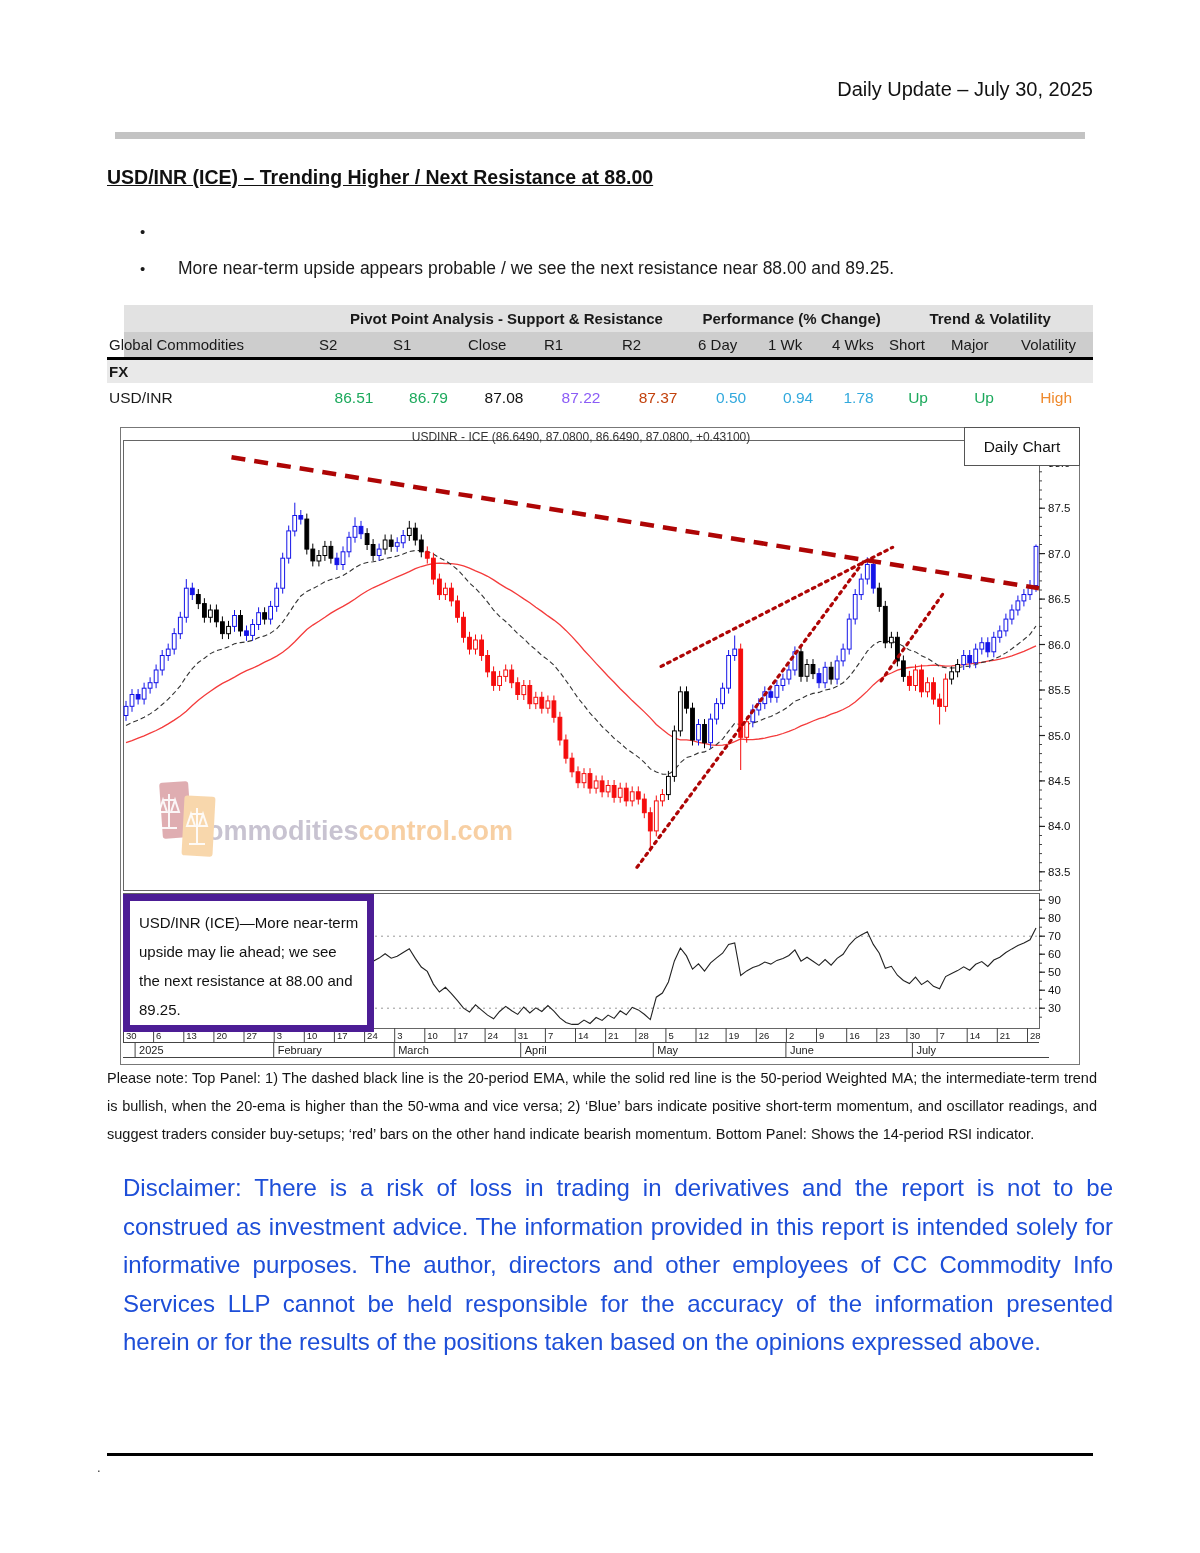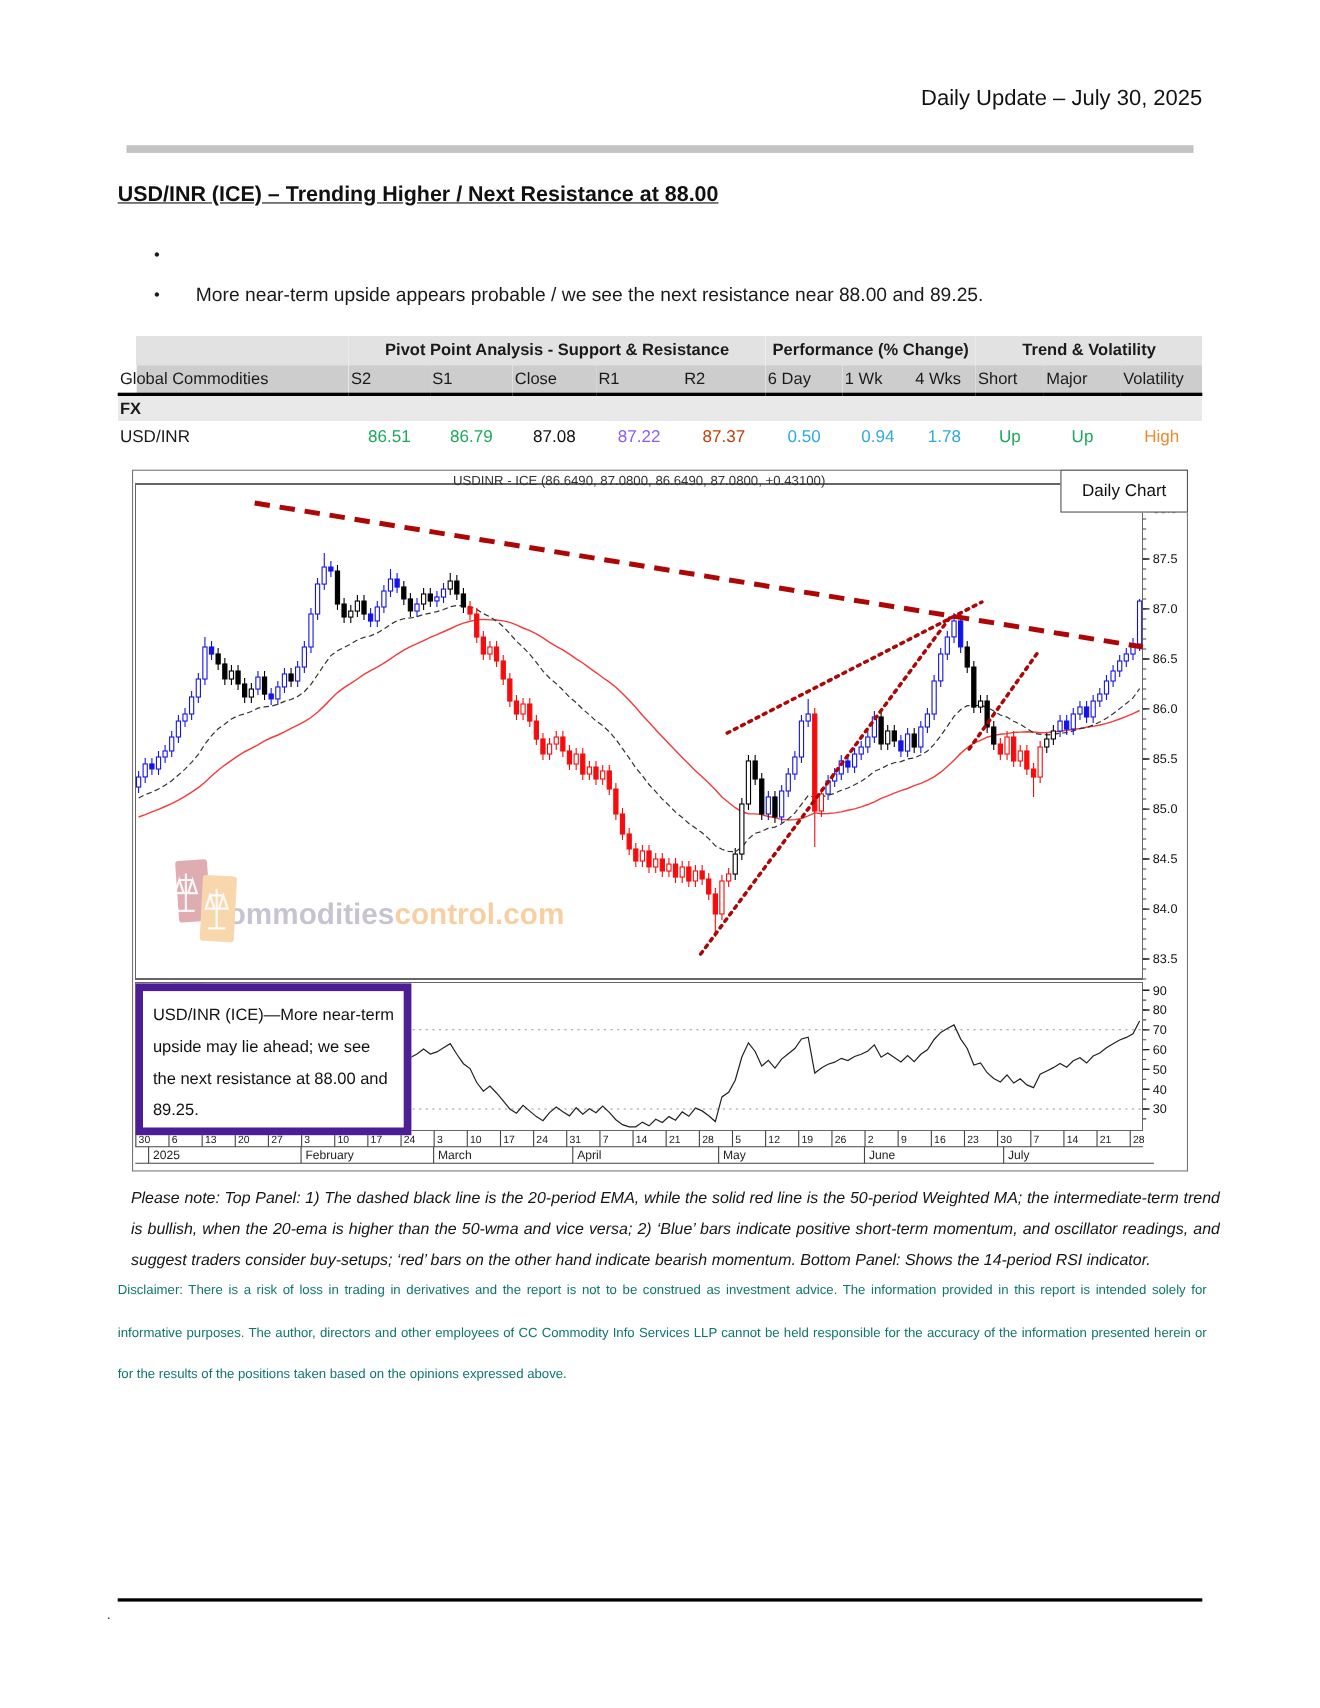--- a/index.html
+++ b/index.html
@@ -26,24 +26,24 @@
   .chart{position:absolute;left:120px;top:427px;width:958px;height:636px;border:1px solid #777;background:#fff;}
   .chart svg{position:absolute;left:0;top:0;z-index:2;font-family:"Liberation Sans",sans-serif;}
   .c-title{position:absolute;left:0;top:2px;width:920px;text-align:center;font-size:12px;color:#333;z-index:3;}
   .c-badge{position:absolute;right:-1px;top:-1px;width:114px;height:37px;border:1px solid #555;background:#fff;
            display:flex;align-items:center;justify-content:center;font-size:15.5px;color:#111;z-index:4;}
   .c-note{position:absolute;left:2px;top:466px;width:221px;height:110px;border:7px solid #4c1d95;background:#fff;
           padding:7px 7px 7px 9px;font-size:15px;line-height:29px;color:#111;z-index:4;}
   .wmark{position:absolute;left:18px;top:352px;width:420px;height:105px;opacity:.42;z-index:1;}
   .wmark .wtxt{position:absolute;left:53px;top:36px;font-size:27px;font-weight:700;white-space:nowrap;color:#7d7292;}
   .wmark .wtxt .or{color:#ee8f27;}
-  .note{position:absolute;left:107px;top:1064px;width:990px;margin:12px;font-size:14.5px;font-style:italic;
+  .note{position:absolute;left:107px;top:1064px;width:990px;margin:0;font-size:14.5px;
         line-height:28px;text-align:justify;color:#151515;}
-  .disc{position:absolute;left:107px;top:1153px;width:990px;margin:0;font-size:12px;line-height:38.5px;
-        text-align:justify;color:#0f766e;}
+  .disc{position:absolute;left:107px;top:1153px;width:990px;margin:16px;font-size:24px;line-height:38.5px;
+        text-align:justify;color:#1d4ed8;}
   .botline{position:absolute;left:107px;top:1453px;width:986px;height:3px;background:#000;}
   .fdot{position:absolute;left:97px;top:1460px;font-size:13px;color:#333;}
 </style>
 </head>
 <body>
 
 <div class="page">
 
   <div class="hdr-date">Daily Update – July 30, 2025</div>
   <div class="graybar"></div>

